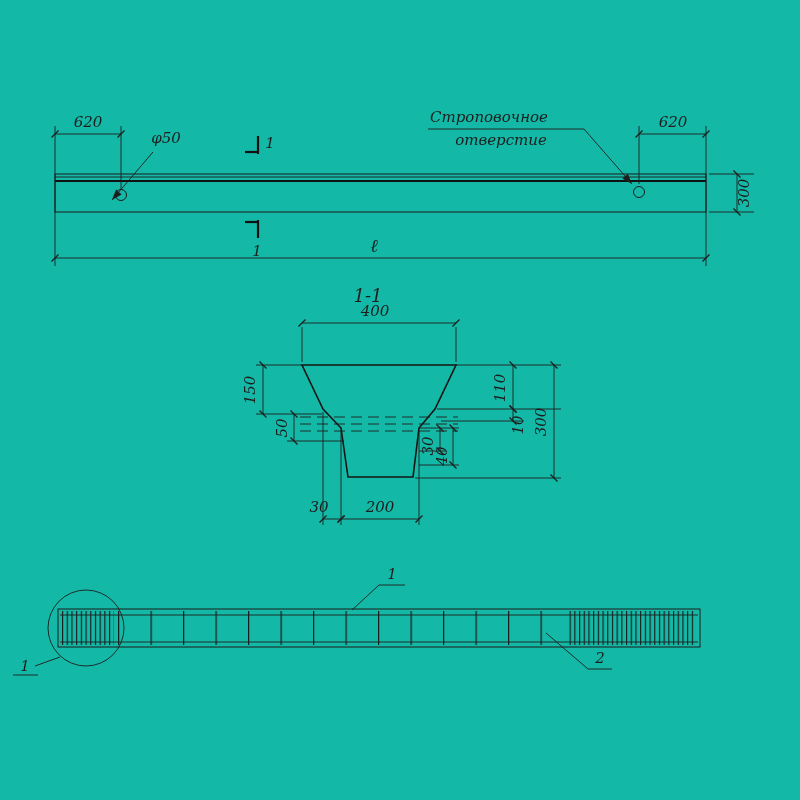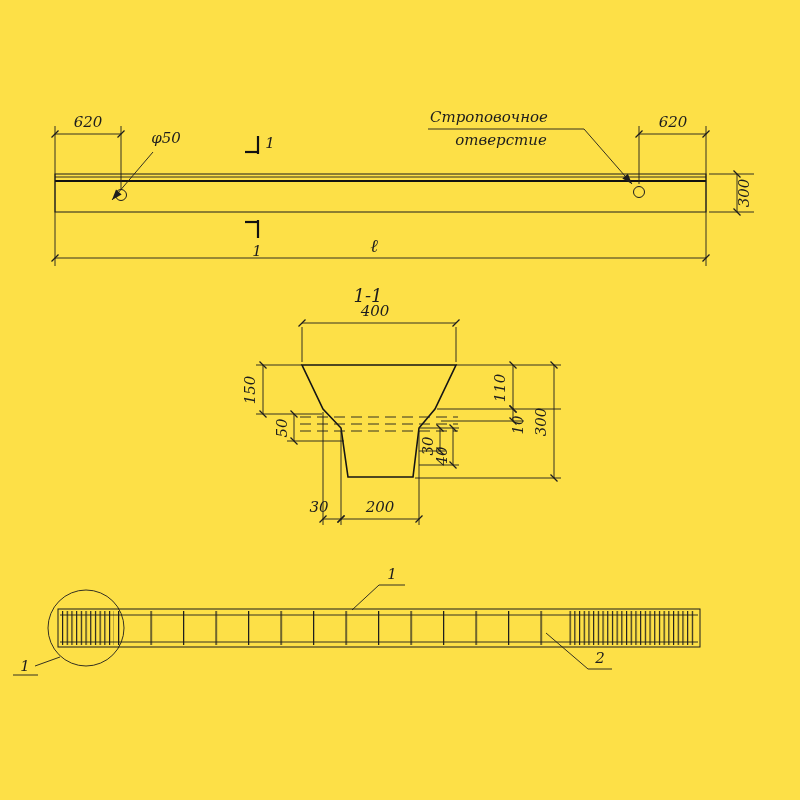--- a/index.html
+++ b/index.html
@@ -6,21 +6,21 @@
     margin: 0;
     padding: 0;
     background: #ffffff;
     width: 800px;
     height: 800px;
     overflow: hidden;
   }
   .page {
     width: 800px;
     height: 800px;
-    background: #fde047;
+    background: #14b8a6;
     position: relative;
   }
   svg {
     display: block;
   }
   text {
     font-family: "DejaVu Serif", "Liberation Serif", serif;
     font-style: italic;
     font-size: 15px;
     fill: #1d1d1d;

